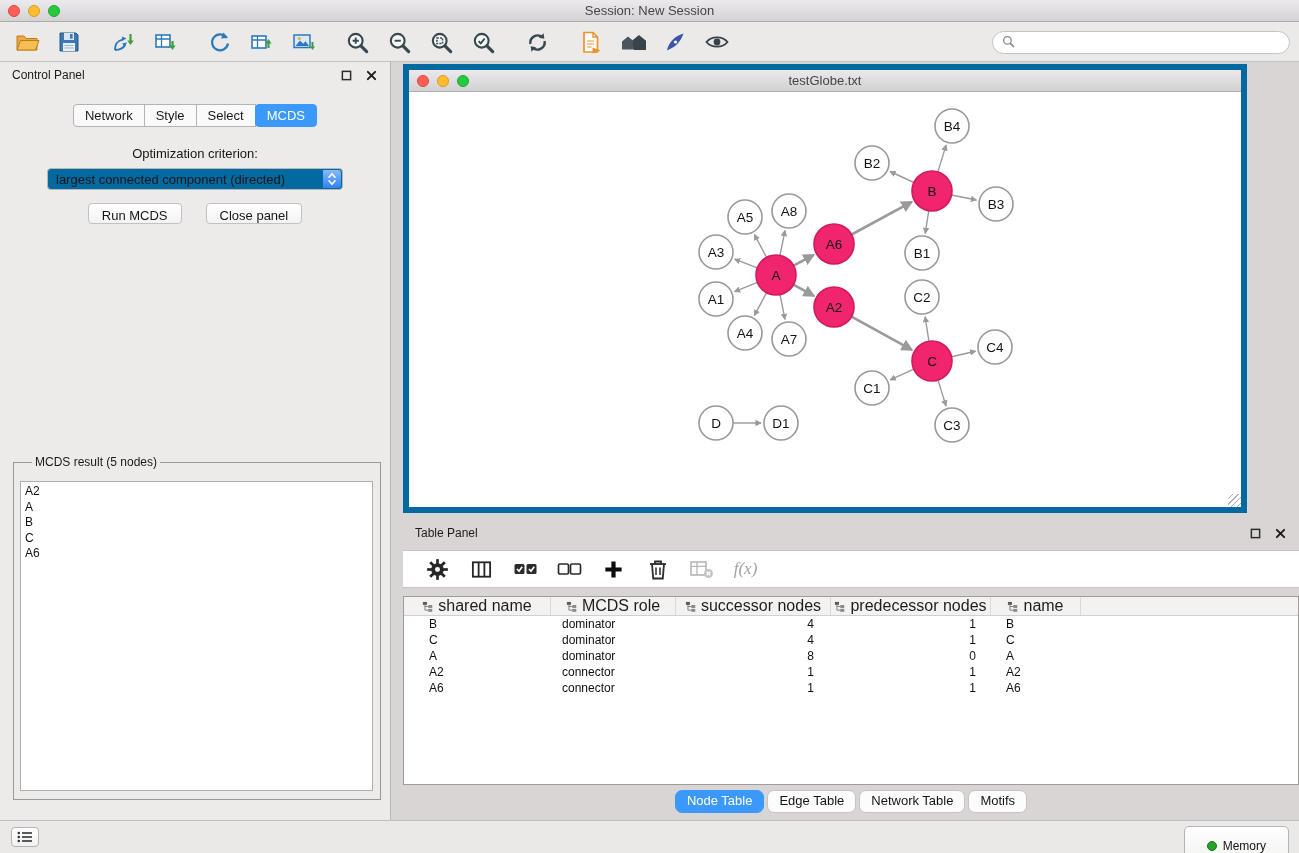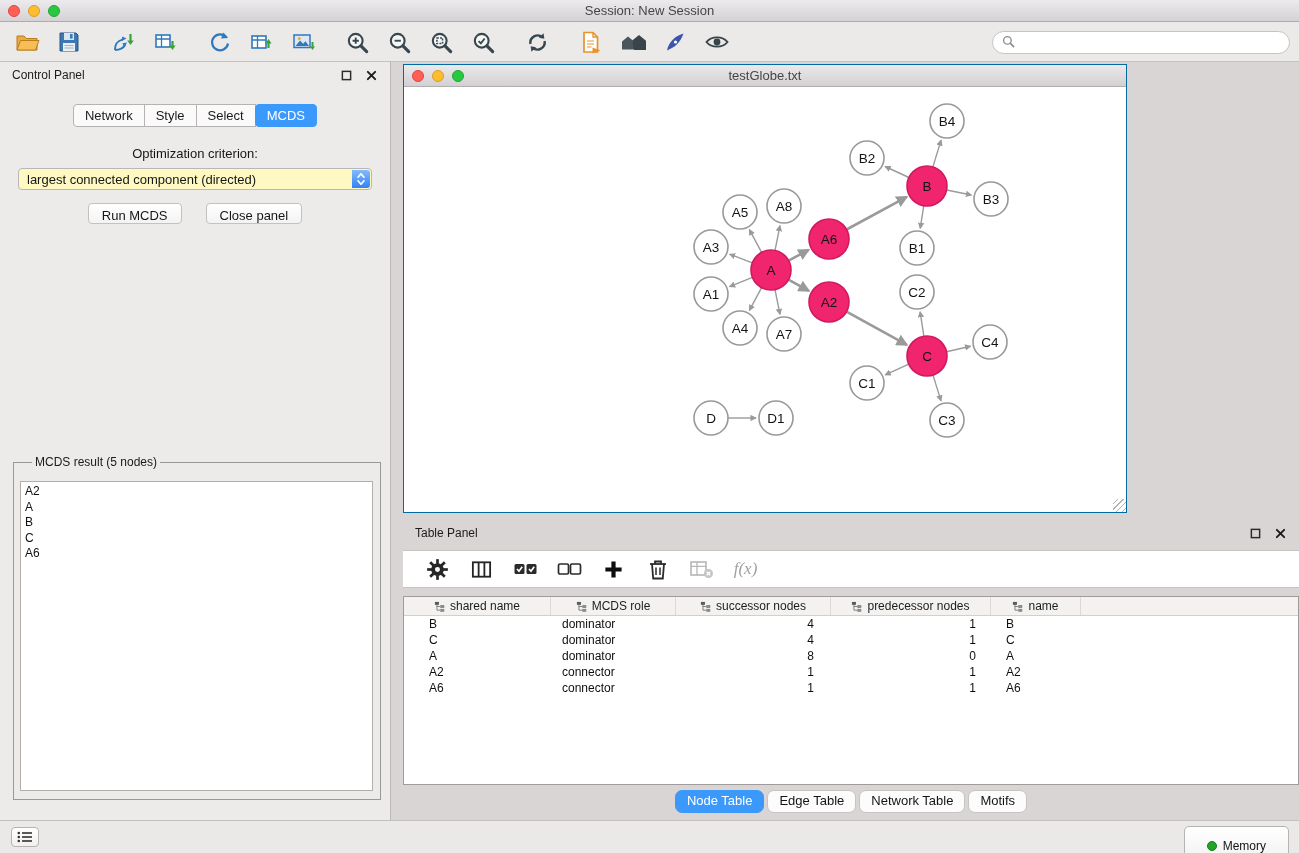--- a/index.html
+++ b/index.html
@@ -26,42 +26,42 @@
 .ph-icons{margin-left:auto;display:flex;align-items:center;gap:12px;}
 .ph-btn{width:13px;height:13px;display:flex;align-items:center;justify-content:center;cursor:pointer;}
 
 .control-panel{position:absolute;left:0;top:62px;width:391px;height:758px;background:#edebea;border-right:1px solid #bab7b6;}
 .cp-tabs{display:flex;justify-content:center;margin-top:16px;}
 .cp-tabs .tab{border:1px solid #b5b2b1;margin-left:-1px;background:#fbfafa;padding:3px 11px;font-size:13px;color:#1a1a1a;cursor:pointer;}
 .cp-tabs .tab:first-child{border-top-left-radius:4px;border-bottom-left-radius:4px;margin-left:0;}
 .cp-tabs .tab:last-child{border-top-right-radius:4px;border-bottom-right-radius:4px;}
 .cp-tabs .tab.active{background:#3b99fc;border-color:#3b99fc;color:#fff;border-radius:4px;}
 .opt-label{text-align:center;margin-top:19px;font-size:13px;color:#161616;}
-.mac-select{position:relative;width:354px;height:22px;margin:7px auto 0;background:#fef9c3;border:1px solid #b9b6b5;border-radius:4px;display:flex;align-items:center;padding-left:8px;cursor:pointer;}
+.mac-select{position:relative;width:296px;height:22px;margin:7px auto 0;background:#0369a1;border:1px solid #b9b6b5;border-radius:4px;display:flex;align-items:center;padding-left:8px;cursor:pointer;}
 .sel-text{font-size:13px;color:#161616;white-space:nowrap;}
 .sel-stepper{position:absolute;right:1px;top:1px;bottom:1px;width:18px;border-radius:0 3px 3px 0;background:linear-gradient(#85bbfb,#3181f7);display:flex;align-items:center;justify-content:center;}
 .cp-buttons{display:flex;justify-content:center;gap:24px;margin-top:13px;}
 .mac-btn{font:13px "Liberation Sans",sans-serif;color:#161616;background:linear-gradient(#fff,#f4f3f3);border:1px solid #c4c1c0;border-radius:4px;height:21px;padding:4px 13px;cursor:pointer;}
 .result-box{position:absolute;left:13px;right:9px;top:393px;bottom:20px;border:1px solid #9a9796;min-width:0;}
 .result-box legend{font-size:12px;color:#1a1a1a;padding:0 3px;margin-left:18px;}
 .result-list{position:absolute;left:6px;right:7px;top:12px;bottom:8px;background:#fff;border:1px solid #b1aeac;overflow:hidden;padding:2px 4px;}
 .result-item{font-size:12px;line-height:15.5px;color:#111;}
 
-.net-window{position:absolute;left:403px;top:64px;width:724px;height:449px;border:1px solid #0369a1;background:#fff;z-index:2;}
+.net-window{position:absolute;left:403px;top:64px;width:844px;height:449px;border:6px solid #0369a1;background:#fff;z-index:2;}
 .net-titlebar{position:relative;height:22px;background:linear-gradient(#ebe9eb,#d2d0d2);border-bottom:1px solid #b1aeae;}
 .net-canvas{position:absolute;left:0;top:22px;right:0;bottom:0;background:#fff;overflow:hidden;}
 .resize-grip{position:absolute;right:0;bottom:0;width:13px;height:13px;background:repeating-linear-gradient(135deg,transparent 0 3px,#b5b2b1 3px 4px);cursor:nwse-resize;}
 
 .table-panel{position:absolute;left:403px;top:520px;width:896px;height:296px;}
 .tp-toolbar{position:absolute;left:0;top:30px;right:0;height:38px;background:#fff;border-top:1px solid #c7c4c3;border-bottom:1px solid #c7c4c3;display:flex;align-items:center;gap:17px;padding-left:21px;}
 .tp-btn{border:none;background:transparent;width:27px;height:27px;display:flex;align-items:center;justify-content:center;cursor:pointer;padding:0;}
 .fx{font-family:"Liberation Serif",serif;font-style:italic;font-size:17px;color:#a3a09f;}
 .tp-table{position:absolute;left:0;top:76px;right:0;bottom:31px;background:#fff;border:1px solid #9f9c9b;overflow:hidden;}
 .tp-thead{display:flex;height:19px;background:#f3f2f1;border-bottom:1px solid #d2cfce;}
-.th{display:flex;align-items:center;justify-content:center;gap:5px;font-size:12px;color:#1d1d1d;border-right:1px solid #dbd8d7;cursor:pointer;white-space:nowrap;}
+.th{display:flex;align-items:center;justify-content:center;gap:5px;font-size:16px;color:#1d1d1d;border-right:1px solid #dbd8d7;cursor:pointer;white-space:nowrap;}
 .tp-row{display:flex;height:16px;}
 .td{font-size:12px;line-height:16px;color:#0f0f0f;white-space:nowrap;overflow:hidden;}
 .td-c0{padding-left:25px;}
 .td-c1{padding-left:11px;}
 .td-c2{text-align:right;padding-right:17px;}
 .td-c3{text-align:right;padding-right:15px;}
 .td-c4{padding-left:15px;}
 .tp-tabs{position:absolute;left:0;right:0;bottom:3px;height:23px;display:flex;justify-content:center;gap:3px;}
 .tp-tabs .tab{font-size:13px;color:#141414;background:#fdfcfc;border:1px solid #c6c3c2;border-radius:7px;padding:2px 11px;cursor:pointer;}
 .tp-tabs .tab.active{background:#3b99fc;border-color:#3b99fc;color:#fff;}

